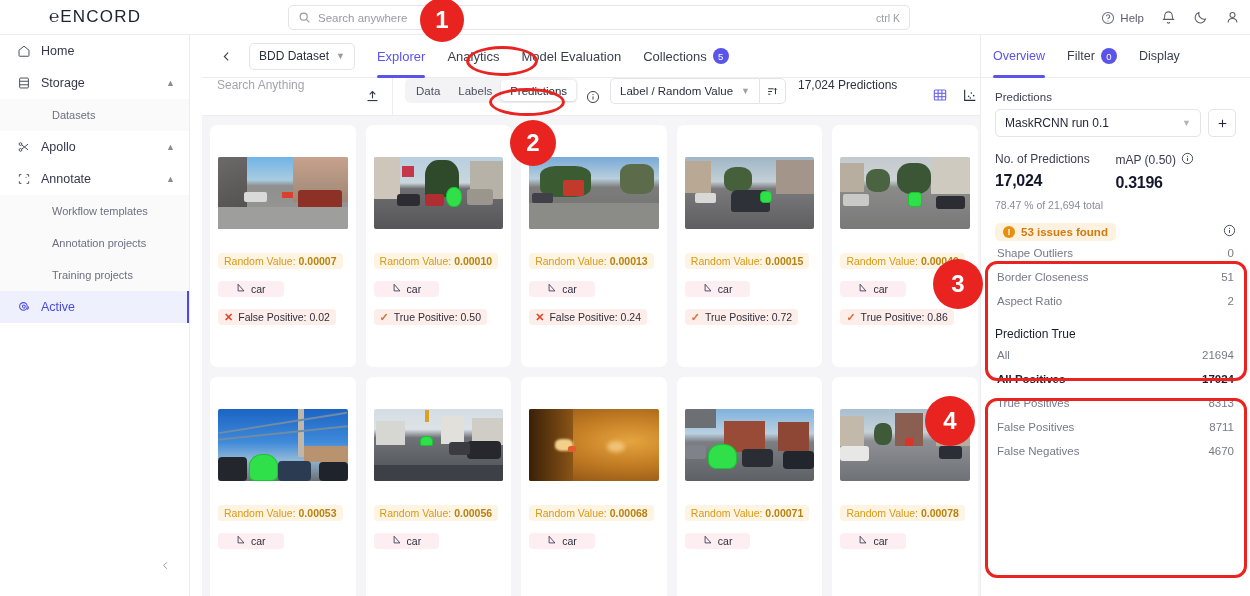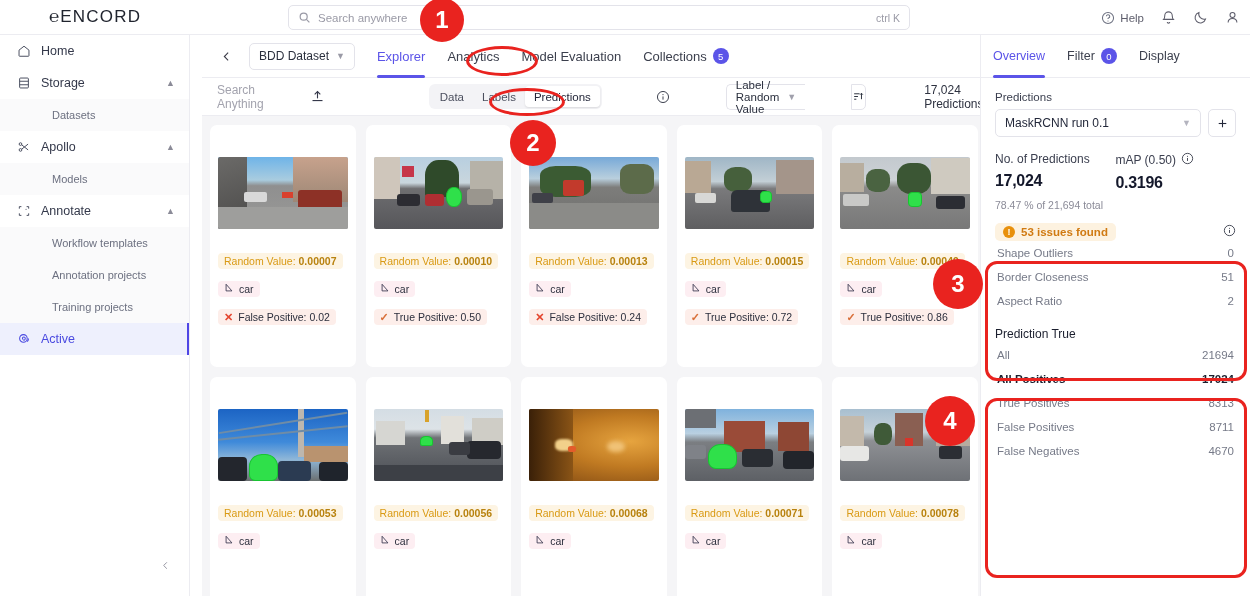--- a/index.html
+++ b/index.html
@@ -91,21 +91,21 @@
     background: #5b54e8; border-radius: 2px;
   }
   .badge-round {
     display: inline-flex; align-items:center; justify-content:center;
     min-width: 16px; height: 16px; border-radius: 50%;
     background: #5b54e8; color: #fff; font-size: 9.5px; margin-left: 6px; padding: 0 3px;
   }
 
   .sub-toolbar {
     height: 38px; background: #fff; border-bottom: 1px solid #ececf1;
-    display: flex; align-items: center; gap: 46px;
+    display: flex; 
   }
   .search-any {
     width: 150px; padding-left: 15px; font-size: 12px; color: #a3a3ae;
   }
   .upload-btn { width: 40px; display:flex; align-items:center; justify-content:center; color:#35384a; }
   .tb-divider { width: 1px; height: 38px; background: #ececf1; }
   .seg-group {
     display: flex; align-items: center; background: #f3f3f6; border-radius: 6px;
     height: 25px; margin-left: 12px; padding: 2px;
   }
@@ -142,21 +142,21 @@
   }
   .thumb .seg-shape { position: absolute; background: #2fe04a; border: 1.5px solid #18c431; }
   .meta { display: flex; flex-direction: column; gap: 12px; margin-top: 17px; align-items: flex-start; }
   .pill-random {
     background: #fdf4e3; color: #d99a14; font-size: 10.5px;
     padding: 2px 6px; border-radius: 4px; white-space: nowrap;
   }
   .pill-random b { color: #b8820e; font-weight: 700; }
   .pill-class {
     background: #fdeef2; color: #2c2f3d; font-size: 10.5px;
-    padding: 2px 6px; border-radius: 4px; display: flex; align-items: center; gap: 5px;
+    padding: 2px 18px; border-radius: 4px; display: flex; align-items: center; gap: 5px;
   }
   .pill-res {
     background: #fdeeea; font-size: 10.5px; color: #2c2f3d;
     padding: 2px 6px; border-radius: 4px; display: flex; align-items: center; gap: 5px;
   }
   .mark-x { color: #e4452e; font-size: 11px; font-weight: 700; line-height: 1; }
   .mark-v { color: #d9703a; font-size: 11px; font-weight: 700; line-height: 1; }
   .scroll-track {
     position:absolute; right: 2px; top: 85px; width: 5px; height: 470px;
     background: transparent;
@@ -305,23 +305,20 @@
         <svg width="14" height="14" viewBox="0 0 24 24" fill="none" stroke="currentColor" stroke-width="1.7">
             <circle cx="6" cy="7" r="2.3"></circle>
             <circle cx="6" cy="17" r="2.3"></circle>
             <path d="M8.1 8.3 19 17M8.1 15.7 19 7"></path>
           </svg>
       </span>
       <span>Apollo</span>
       <span class="chev">▲</span>
     </div>
 
-    <div class="nav-sub">
-      <span>Models</span>
-    </div>
 
     <div class="nav-item">
       <span class="nicon">
         <svg width="14" height="14" viewBox="0 0 24 24" fill="none" stroke="currentColor" stroke-width="1.7">
             <path d="M4 8V4.5h3.5M20 8V4.5h-3.5M4 16v3.5h3.5M20 16v3.5h-3.5"></path>
             <circle cx="15.5" cy="9" r="1" fill="currentColor" stroke="none"></circle>
           </svg>
       </span>
       <span>Annotate</span>
       <span class="chev">▲</span>

